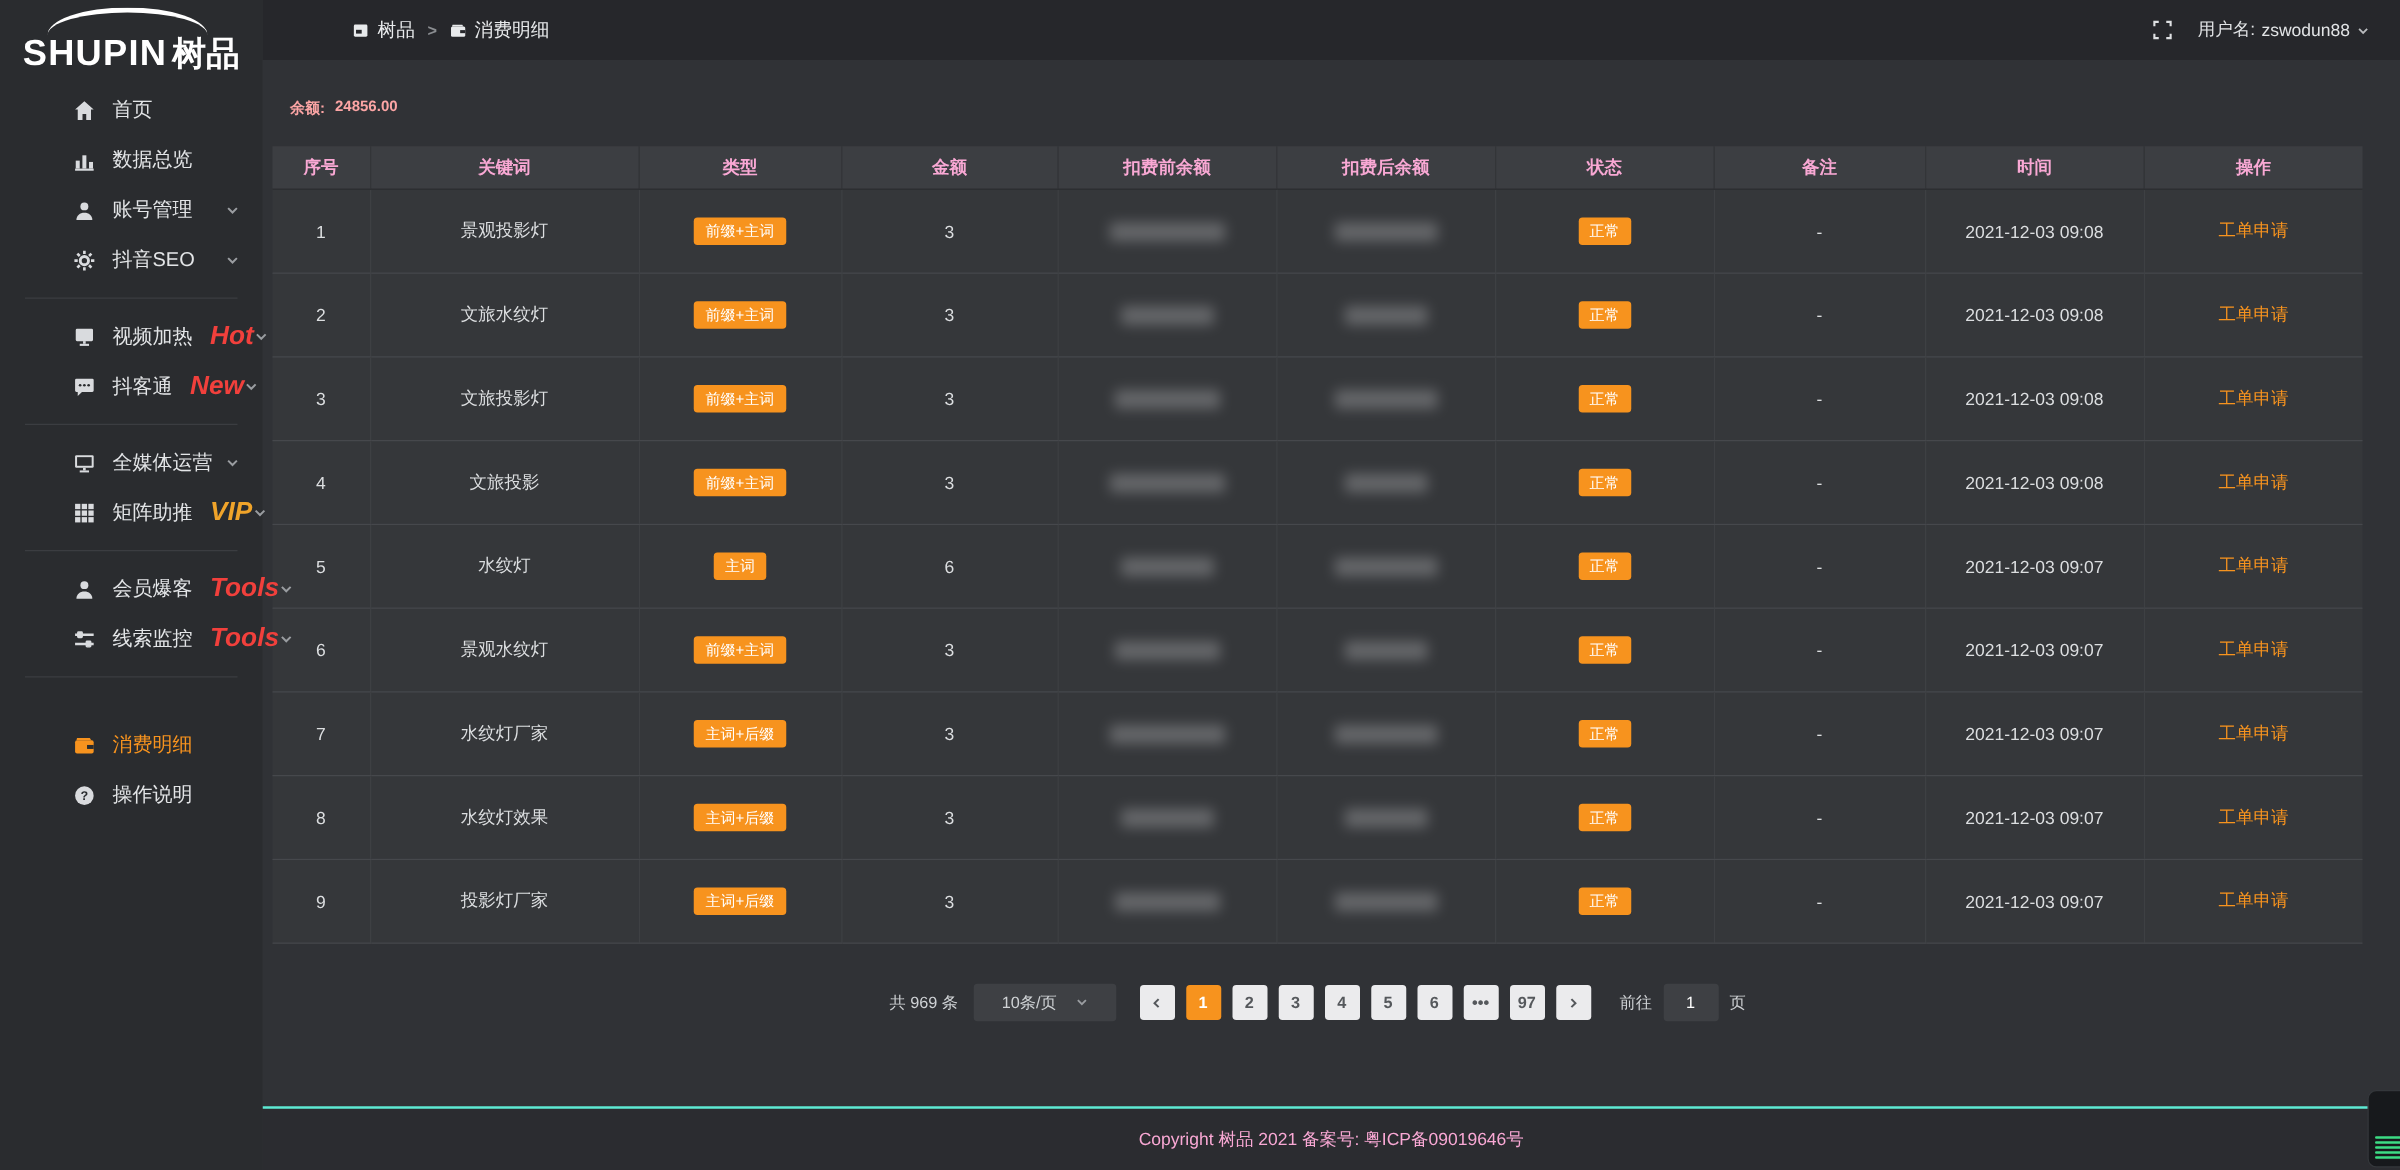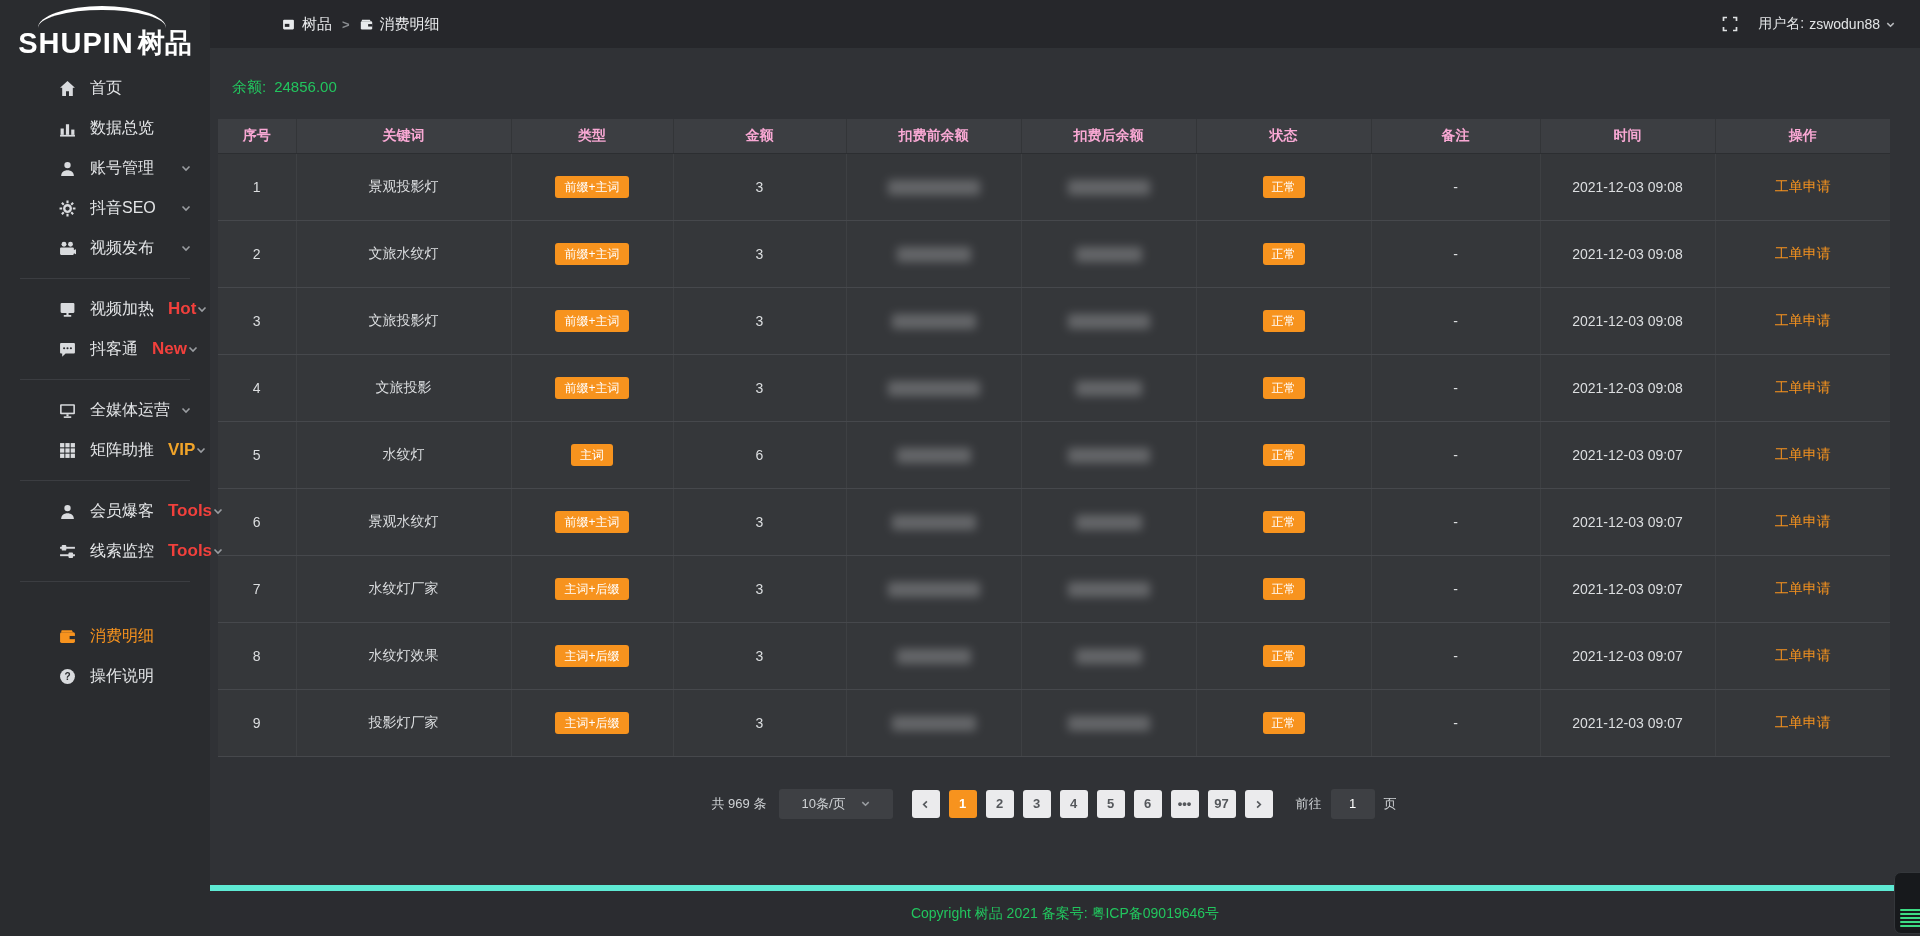--- a/index.html
+++ b/index.html
@@ -15,21 +15,21 @@
     border-top:4px solid #fff; border-radius:50% 50% 0 0 / 100% 100% 0 0; }
   .logo-en { font-size:29px; font-weight:800; color:#fff; letter-spacing:1px; }
   .logo-cn { font-size:27px; font-weight:800; color:#fff; margin-left:4px; }
   .side-menu { padding-top:10px; }
   .side-item { display:flex; align-items:center; height:40px; padding:0 18px 0 26px;
     color:#e3e5e7; font-size:16px; text-decoration:none; cursor:pointer;margin-left:32px; }
   .mi-icon { width:18px; height:18px; display:inline-flex; align-items:center; justify-content:center;
     margin-right:14px; color:#d9dbde; flex:none; }
   .mi-icon svg { width:17px; height:17px; }
   .mi-label { white-space:nowrap; }
-  .mi-tag { font-size:17px; font-weight:bold; margin-left:14px; }
+  .mi-tag { font-size:21px; font-weight:bold; font-style:italic; margin-left:14px; }
   .mi-tag.red { color:#f1403c; }
   .mi-tag.orange { color:#f0a42a; }
   .mi-chev { margin-left:auto; color:#9a9da1; display:inline-flex; }
   .mi-chev svg { width:12px; height:12px; }
   .side-item.active, .side-item.active .mi-icon { color:#f7931e; }
   .side-divider { height:1px; background:#3b3d41; margin:10px 20px; }
   .side-menu div.side-divider:last-of-type { margin-bottom:34px; }
   
   .topbar { position:absolute; left:210px; right:0; top:0; height:48px; background:#26272b;
     display:flex; align-items:center; padding:0 24px 0 72px; }
@@ -38,21 +38,21 @@
   .crumb-icon { display:inline-flex; color:#e8eaec; }
   .crumb-icon svg { width:13px; height:13px; }
   .crumb-sep { color:#8a8d91; font-size:13px; font-weight:bold; }
   .topbar-right { margin-left:auto; display:flex; align-items:center; gap:20px; color:#e2e4e6; font-size:14px; }
   .fullscreen-btn { display:inline-flex; cursor:pointer; color:#dfe1e3; }
   .fullscreen-btn svg { width:16px; height:16px; }
   .user-entry { display:flex; align-items:center; gap:5px; cursor:pointer; }
   .user-entry svg { width:11px; height:11px; color:#b9bbbe; }
   
   .main { position:absolute; left:210px; right:0; top:48px; bottom:0; background:#303236; padding:30px 30px 0 8px; }
-  .balance { font-size:15px; font-weight:normal; color:#22c55e; margin:0 0 22px 14px; display:flex; gap:8px; }
+  .balance { font-size:12px; font-weight:bold; color:#fca5a5; margin:0 0 22px 14px; display:flex; gap:8px; }
   
   table.data-table { width:1672px; border-collapse:collapse; table-layout:fixed; }
   .data-table th { height:34px; background:#3c3e42; font-size:14px; font-weight:bold; color:#f9a8d4;
     border-left:1px solid #333538; border-bottom:1px solid #2c2e31; text-align:center; }
   .data-table th:first-child { border-left:none; }
   .data-table td { height:67px; background:#35373a; font-size:14px; color:#dcdee0; text-align:center;
     border-left:1px solid #3e4043; border-bottom:1px solid #46484c; }
   .data-table td:first-child { border-left:none; }
   .badge { display:inline-block; background:#f7931e; color:#fff; font-size:12px; line-height:1;
     padding:5px 9px; border-radius:3px; white-space:nowrap; }
@@ -73,22 +73,22 @@
   .page-btn { min-width:28px; height:28px; background:#ebebed; color:#55585c; border:none; border-radius:3px;
     font-size:13px; font-weight:bold; cursor:pointer; font-family:inherit; padding:0 6px; }
   .page-btn.active { background:#f7931e; color:#fff; }
   .page-btn.nav svg { width:11px; height:11px; vertical-align:middle; }
   .pages-wrap { display:flex; gap:9px; }
   .goto-group { display:flex; align-items:center; gap:9px; margin-left:14px; font-size:13px; color:#cfd2d5; }
   .goto-input { width:44px; height:30px; background:#3e4044; border:none; color:#fff; text-align:center;
     border-radius:3px; font-size:13px; font-family:inherit; }
   
   .footer { position:absolute; left:210px; right:0; bottom:0; height:51px; background:#2b2c30;
-    border-top:6px solid #5eead4; display:flex; align-items:center; justify-content:center;
-    font-size:14px; color:#22c55e; }
+    border-top:2px solid #5eead4; display:flex; align-items:center; justify-content:center;
+    font-size:14px; color:#f9a8d4; }
   
   .overlay-widget { position:absolute; right:-8px; bottom:2px; width:34px; height:62px; background:#17191c;
     border:1px solid #34373b; border-radius:7px; z-index:9; padding:6px 5px; display:flex; flex-direction:column; justify-content:flex-end; gap:2px; }
   .overlay-widget i { display:block; height:2px; background:#3ddc84; border-radius:1px; }
 </style>
 </head>
 <body>
 
 <aside class="sidebar">
   <div class="logo">
@@ -133,35 +133,20 @@
       <a class="side-item">
         <span class="mi-icon">
           <svg viewBox="0 0 16 16" fill="none" stroke="currentColor">
             <circle cx="8" cy="8" r="3.1" stroke-width="2.2"></circle>
             <g stroke-width="2">
               <path d="M8 .5V3M8 13v2.5M.5 8H3M13 8h2.5M2.7 2.7l1.8 1.8M11.5 11.5l1.8 1.8M2.7 13.3l1.8-1.8M11.5 4.5l1.8-1.8"></path>
             </g>
           </svg>
         </span>
         <span class="mi-label">抖音SEO</span>
-        <span class="mi-chev">
-          <svg viewBox="0 0 12 12" fill="none" stroke="currentColor" stroke-width="1.6">
-            <path d="M2.5 4.5 6 8l3.5-3.5"></path>
-          </svg>
-        </span>
-      </a>
-      <a class="side-item">
-        <span class="mi-icon">
-          <svg viewBox="0 0 16 16" fill="currentColor">
-            <circle cx="4.7" cy="4" r="2.3"></circle>
-            <circle cx="10.8" cy="4" r="2.3"></circle>
-            <path d="M2 7h11a1 1 0 0 1 1 1v1.5l2-.9v4.8l-2-.9V13a1 1 0 0 1-1 1H2a1 1 0 0 1-1-1V8a1 1 0 0 1 1-1z"></path>
-          </svg>
-        </span>
-        <span class="mi-label">视频发布</span>
         <span class="mi-chev">
           <svg viewBox="0 0 12 12" fill="none" stroke="currentColor" stroke-width="1.6">
             <path d="M2.5 4.5 6 8l3.5-3.5"></path>
           </svg>
         </span>
       </a>
       <div class="side-divider"></div>
       <a class="side-item">
         <span class="mi-icon">
           <svg viewBox="0 0 16 16" fill="currentColor">

